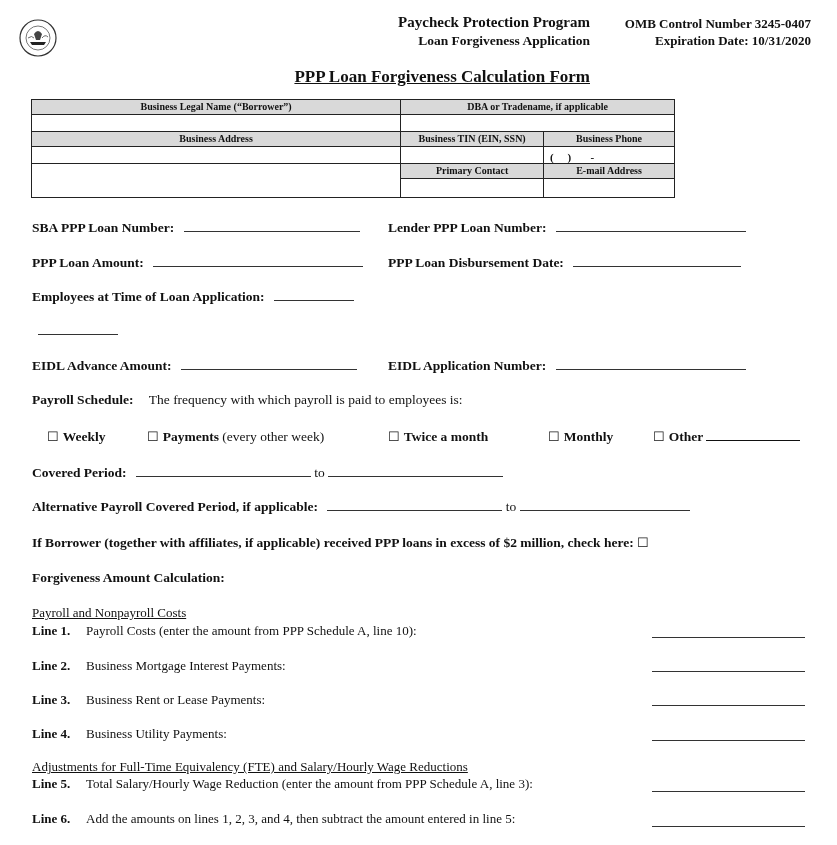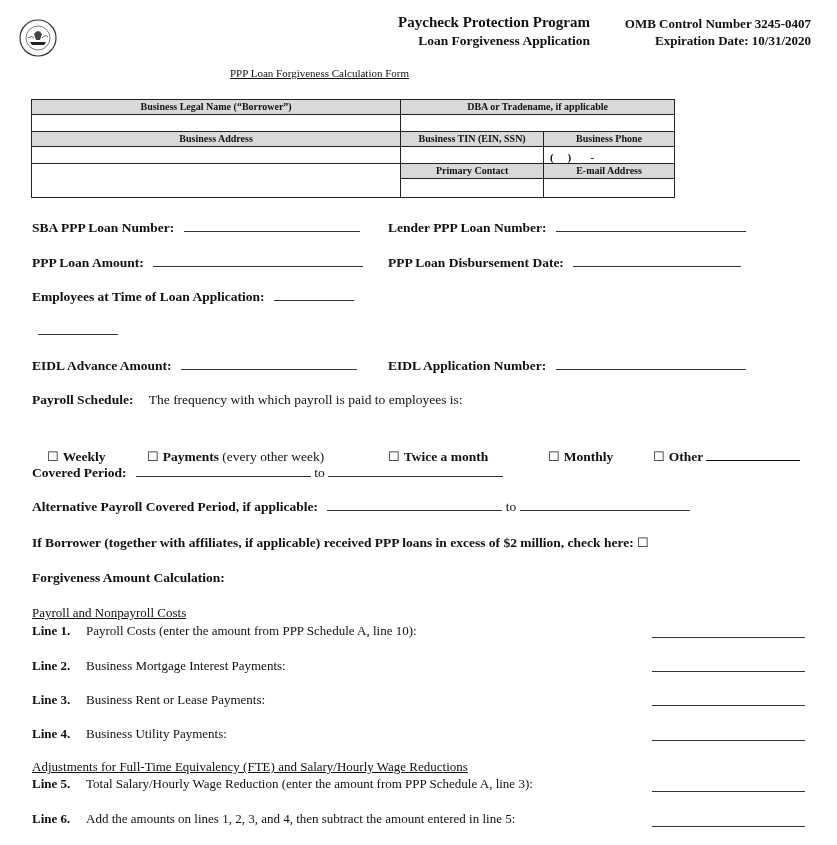--- a/index.html
+++ b/index.html
@@ -9,37 +9,37 @@
     color: #111;
   }
   .abs { position: absolute; }
   .b { font-weight: bold; }
   .seal {
     left: 18px; top: 18px; width: 40px; height: 40px;
   }
   .title1 { top: 14px; font-size: 15px; font-weight: bold; left: 230px; width: 360px; text-align:right; }
   .title2 { top: 33px; font-size: 13.5px; font-weight: bold; left: 230px; width: 360px; text-align:right; }
   .omb { top: 15px; right: 26px; font-size: 13px; font-weight: bold; text-align: right; line-height: 17px; }
-  .formtitle { top: 67px; left: 230px; width: 360px; text-align: left; font-size: 11px; font-weight: normal; text-decoration: underline; }
+  .formtitle { top: 67px; left: 230px; width: 360px; text-align: right; font-size: 17px; font-weight: bold; text-decoration: underline; }
 
   table.info {
     position: absolute; left: 31px; top: 99px; width: 644px;
     border-collapse: collapse; font-size: 10px; font-weight: bold;
   }
   table.info td { border: 1px solid #222; padding: 0; text-align: center; }
   table.info td.h { background: #d9d9d9; height: 14px; line-height: 14px; }
   table.info td.e { height: 16px; }
   table.info td.e2 { height: 17px; }
   table.info td.phone { text-align: left; padding-left: 6px; font-weight: bold; font-size: 11px; vertical-align: bottom; line-height: 12px; }
 
   .row { position: absolute; left: 32px; font-size: 13.5px; white-space: nowrap; }
   .fill { display: inline-block; border-bottom: 1px solid #333; vertical-align: baseline; height: 10px; }
   .norm { font-weight: normal; }
   .chk { font-weight: normal; font-size: 13px; margin-right: 4px; }
-  .opt { position: absolute; font-size: 13.5px; font-weight: bold; white-space: nowrap; margin-top: 20px; }
+  .opt { position: absolute; font-size: 13.5px; font-weight: bold; white-space: nowrap; }
   .u { text-decoration: underline; }
   .line { position: absolute; left: 32px; font-size: 13px; white-space: nowrap; }
   .line .num { display: inline-block; width: 54px; font-weight: bold; }
   .blank { position: absolute; left: 652px; width: 153px; border-bottom: 1px solid #333; height: 1px; }
 </style>
 </head>
 <body>
 
 <div class="abs seal">
   <svg width="40" height="40" viewBox="0 0 40 40">

